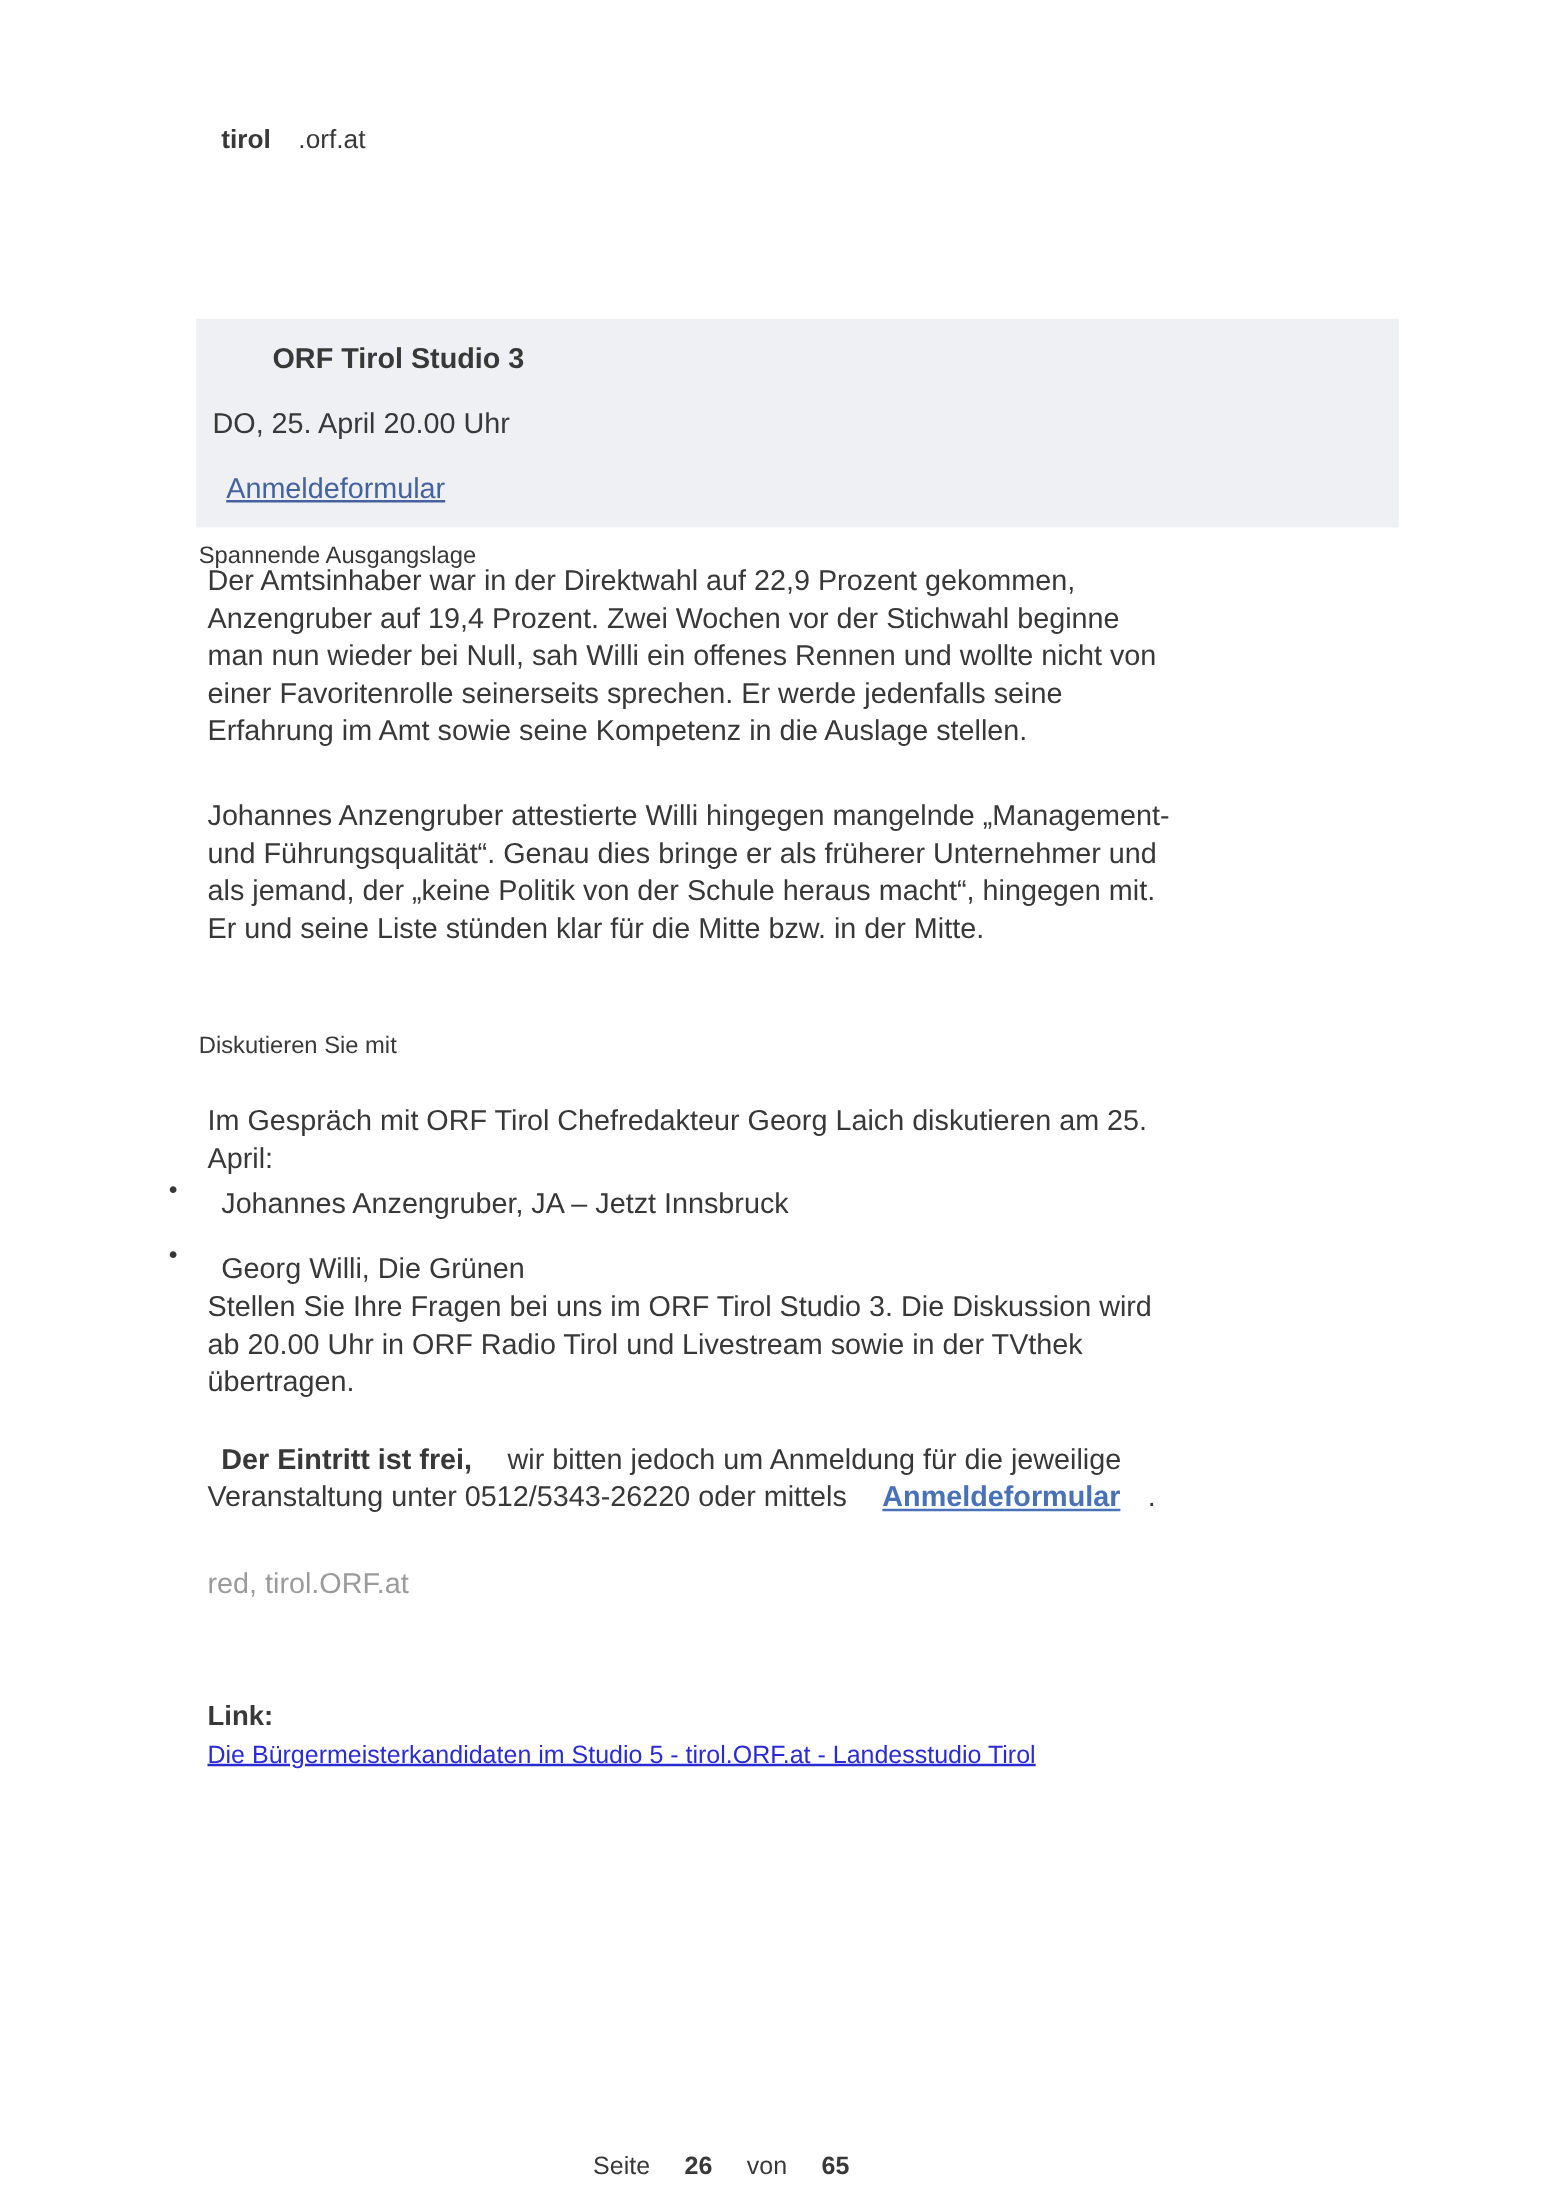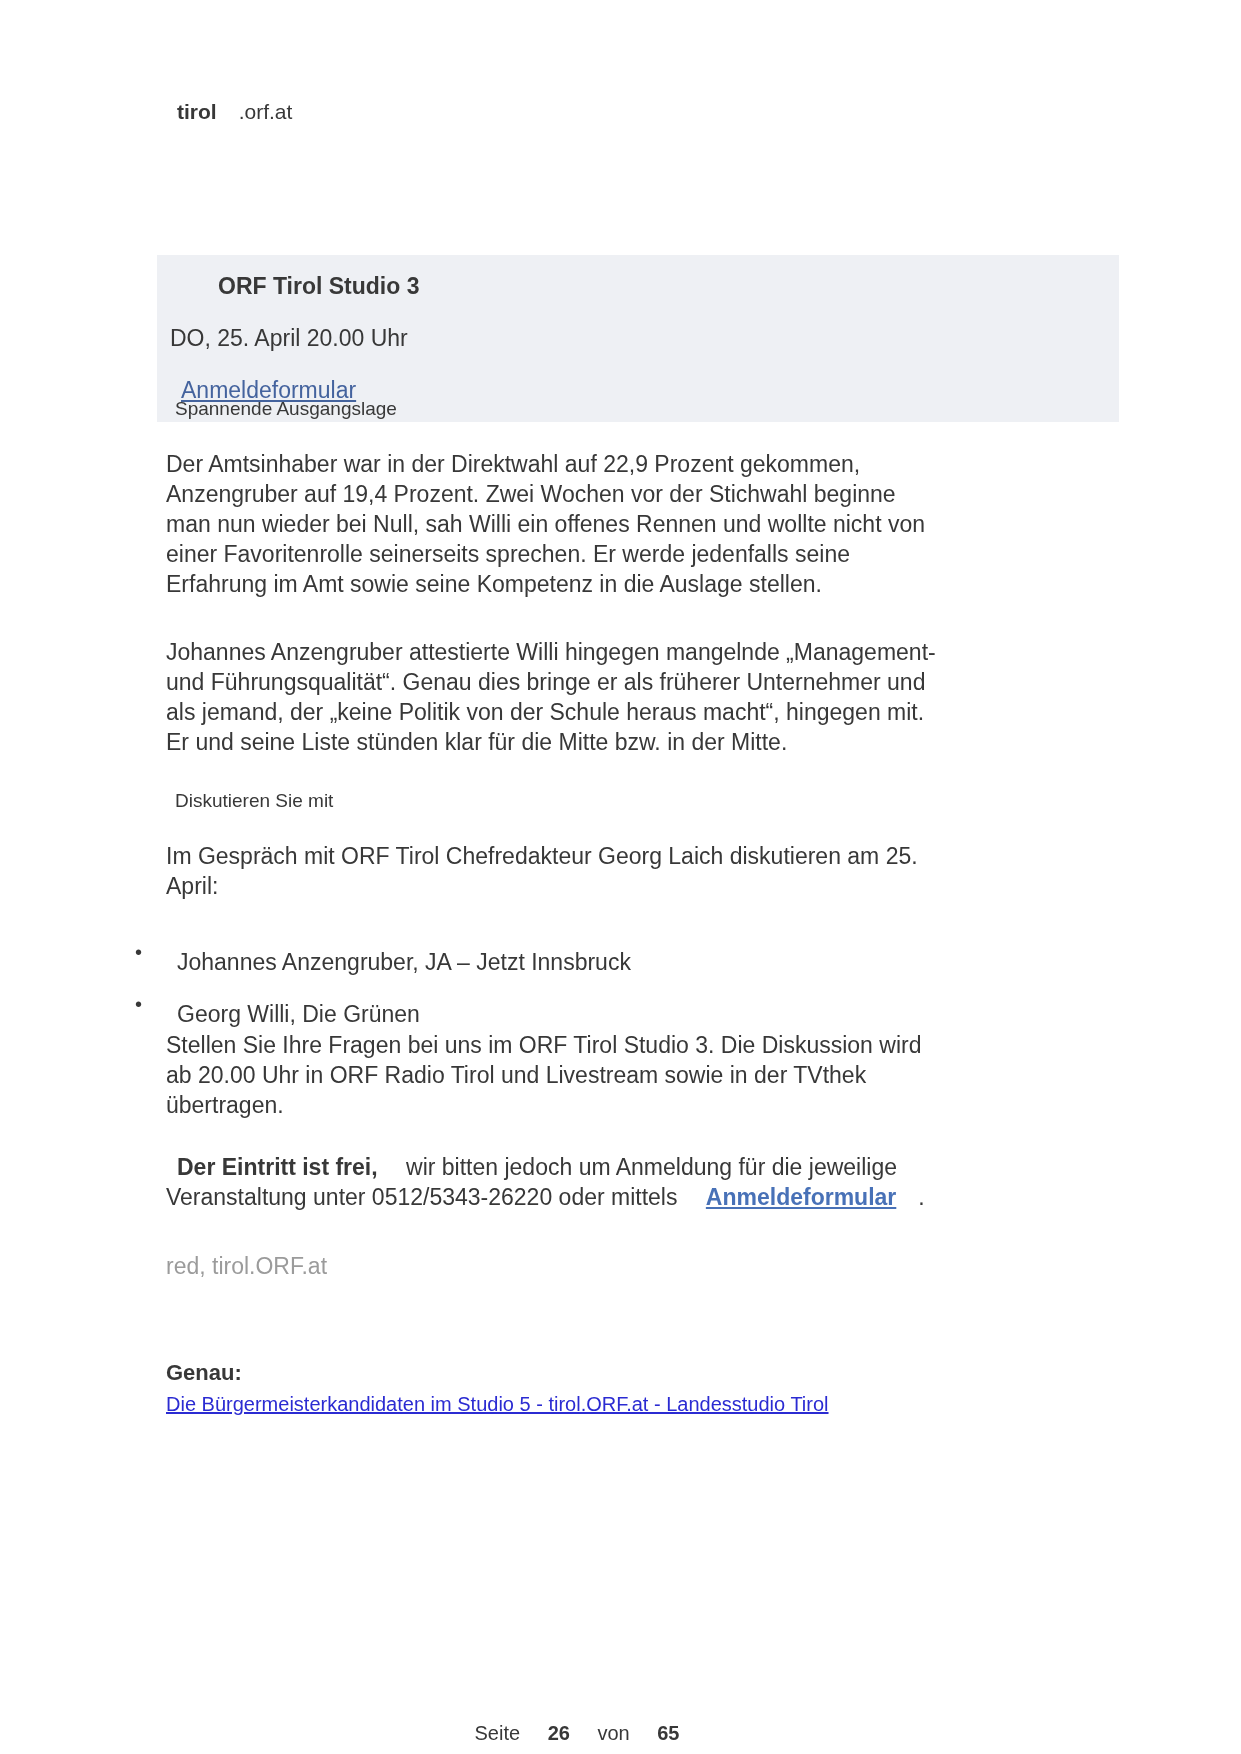--- a/index.html
+++ b/index.html
@@ -41,23 +41,24 @@
     line-height: 30px;
   }
   .event-title { font-weight: bold; margin-left: 48px; }
   .event-link {
     color: var(--box_link);
     text-decoration: underline;
     cursor: pointer;
   }
   .kicker {
     position: absolute;
-    left: 142px;
+    left: 126px;
     font-size: 19px;
     line-height: 26px;
+    margin-top: 36px;
   }
   .para {
     position: absolute;
     left: 133px;
     width: 1000px;
     font-size: 23px;
     line-height: 30px;
     white-space: pre-line;
   }
   .bold { font-weight: bold; }
@@ -145,38 +146,38 @@
 einer Favoritenrolle seinerseits sprechen. Er werde jedenfalls seine
 Erfahrung im Amt sowie seine Kompetenz in die Auslage stellen.</p>
 
   <p class="para" style="top:604px">Johannes Anzengruber attestierte Willi hingegen mangelnde „Management-
 und Führungsqualität“. Genau dies bringe er als früherer Unternehmer und
 als jemand, der „keine Politik von der Schule heraus macht“, hingegen mit.
 Er und seine Liste stünden klar für die Mitte bzw. in der Mitte.</p>
 
   <div class="kicker" style="top:755px">Diskutieren Sie mit</div>
 
-  <p class="para" style="top:808px">Im Gespräch mit ORF Tirol Chefredakteur Georg Laich diskutieren am 25.
+  <p class="para" style="top:848px">Im Gespräch mit ORF Tirol Chefredakteur Georg Laich diskutieren am 25.
 April:</p>
 
   <ul class="bullet-list">
     <li>Johannes Anzengruber, JA – Jetzt Innsbruck</li>
     <li>Georg Willi, Die Grünen</li>
   </ul>
 
   <p class="para" style="top:997px">Stellen Sie Ihre Fragen bei uns im ORF Tirol Studio 3. Die Diskussion wird
 ab 20.00 Uhr in ORF Radio Tirol und Livestream sowie in der TVthek
 übertragen.</p>
 
   <p class="para" style="top:1119px"><span class="bold">Der Eintritt ist frei,</span><span> wir bitten jedoch um Anmeldung für die jeweilige
 Veranstaltung unter 0512/5343-26220 oder mittels </span><a class="inline-link">Anmeldeformular</a><span>.</span></p>
 
   <div class="byline">red, tirol.ORF.at</div>
 
-  <div class="link-heading">Genau:</div>
+  <div class="link-heading">Link:</div>
 
   <a class="external-link">Die Bürgermeisterkandidaten im Studio 5 - tirol.ORF.at - Landesstudio Tirol</a>
 
   <div class="page-footer">
     <span>Seite </span><span class="bold">26</span><span> von </span><span class="bold">65</span>
   </div>
 
 </div>
 
 </body></html>

